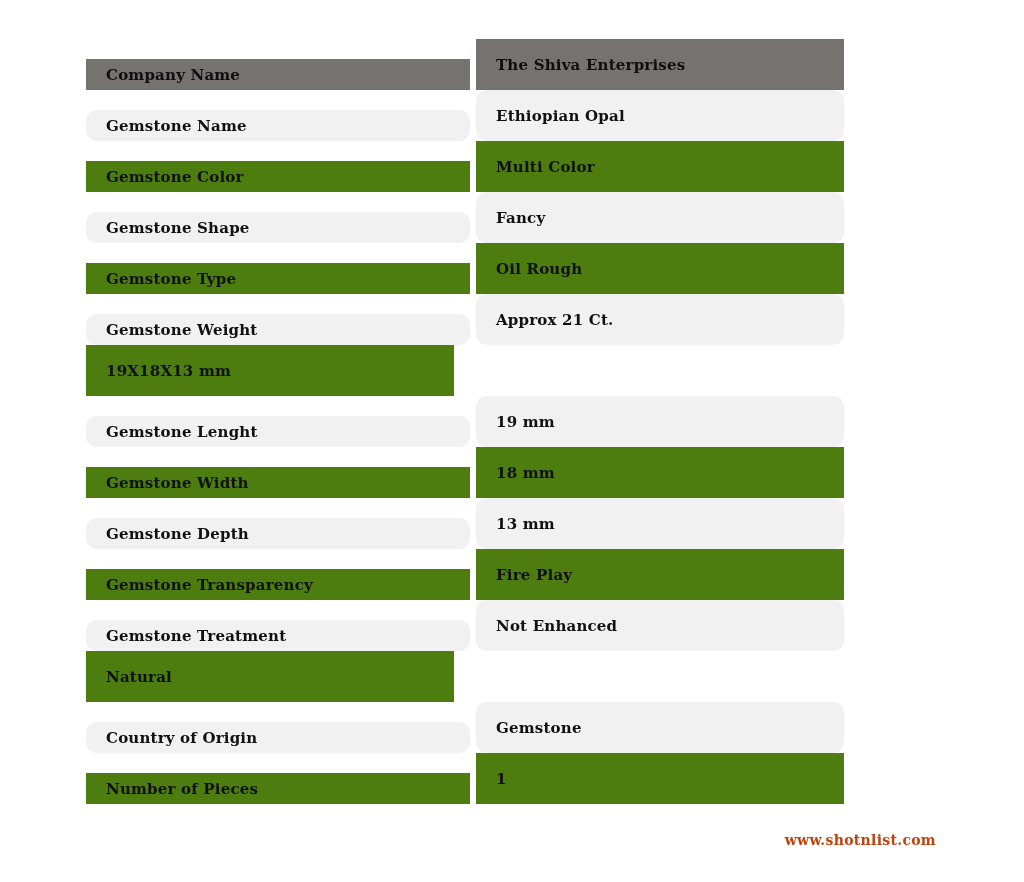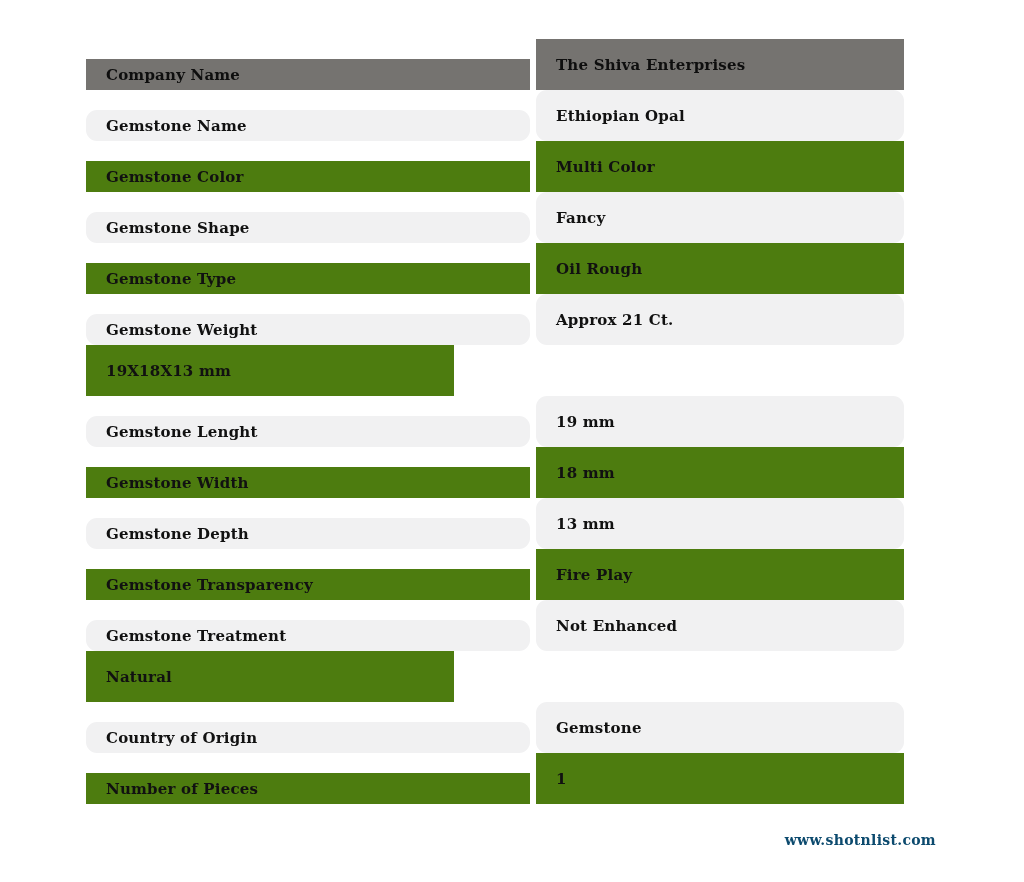--- a/index.html
+++ b/index.html
@@ -23,32 +23,32 @@
   }
   .cell {
     display: flex;
     align-items: center;
     padding-left: 20px;
     font-weight: bold;
     font-size: 15px;
     color: #111111;
     letter-spacing: 0.2px;
   }
-  .cell.label { width: 444px; margin-top: 20px; }
+  .cell.label { width: 384px; margin-top: 20px; }
   .cell.value { width: 368px; }
   .row.header .cell { background: #757370; color: #0e0e0e; }
   .row.gray .cell { background: #f1f1f2; border-radius: 11px; }
   .row.white .cell { background: #4d7c0f; }
   .watermark {
     position: absolute;
     right: 88px;
     top: 832px;
     font-weight: bold;
     font-size: 14px;
-    color: #0c4a6e;
+    color: #c2410c;
     letter-spacing: 0.3px;
   }
 </style>
 </head>
 <body>
 
 <div class="spec-table">
 
   <div class="row header">
     <div class="cell label">Company Name</div>

